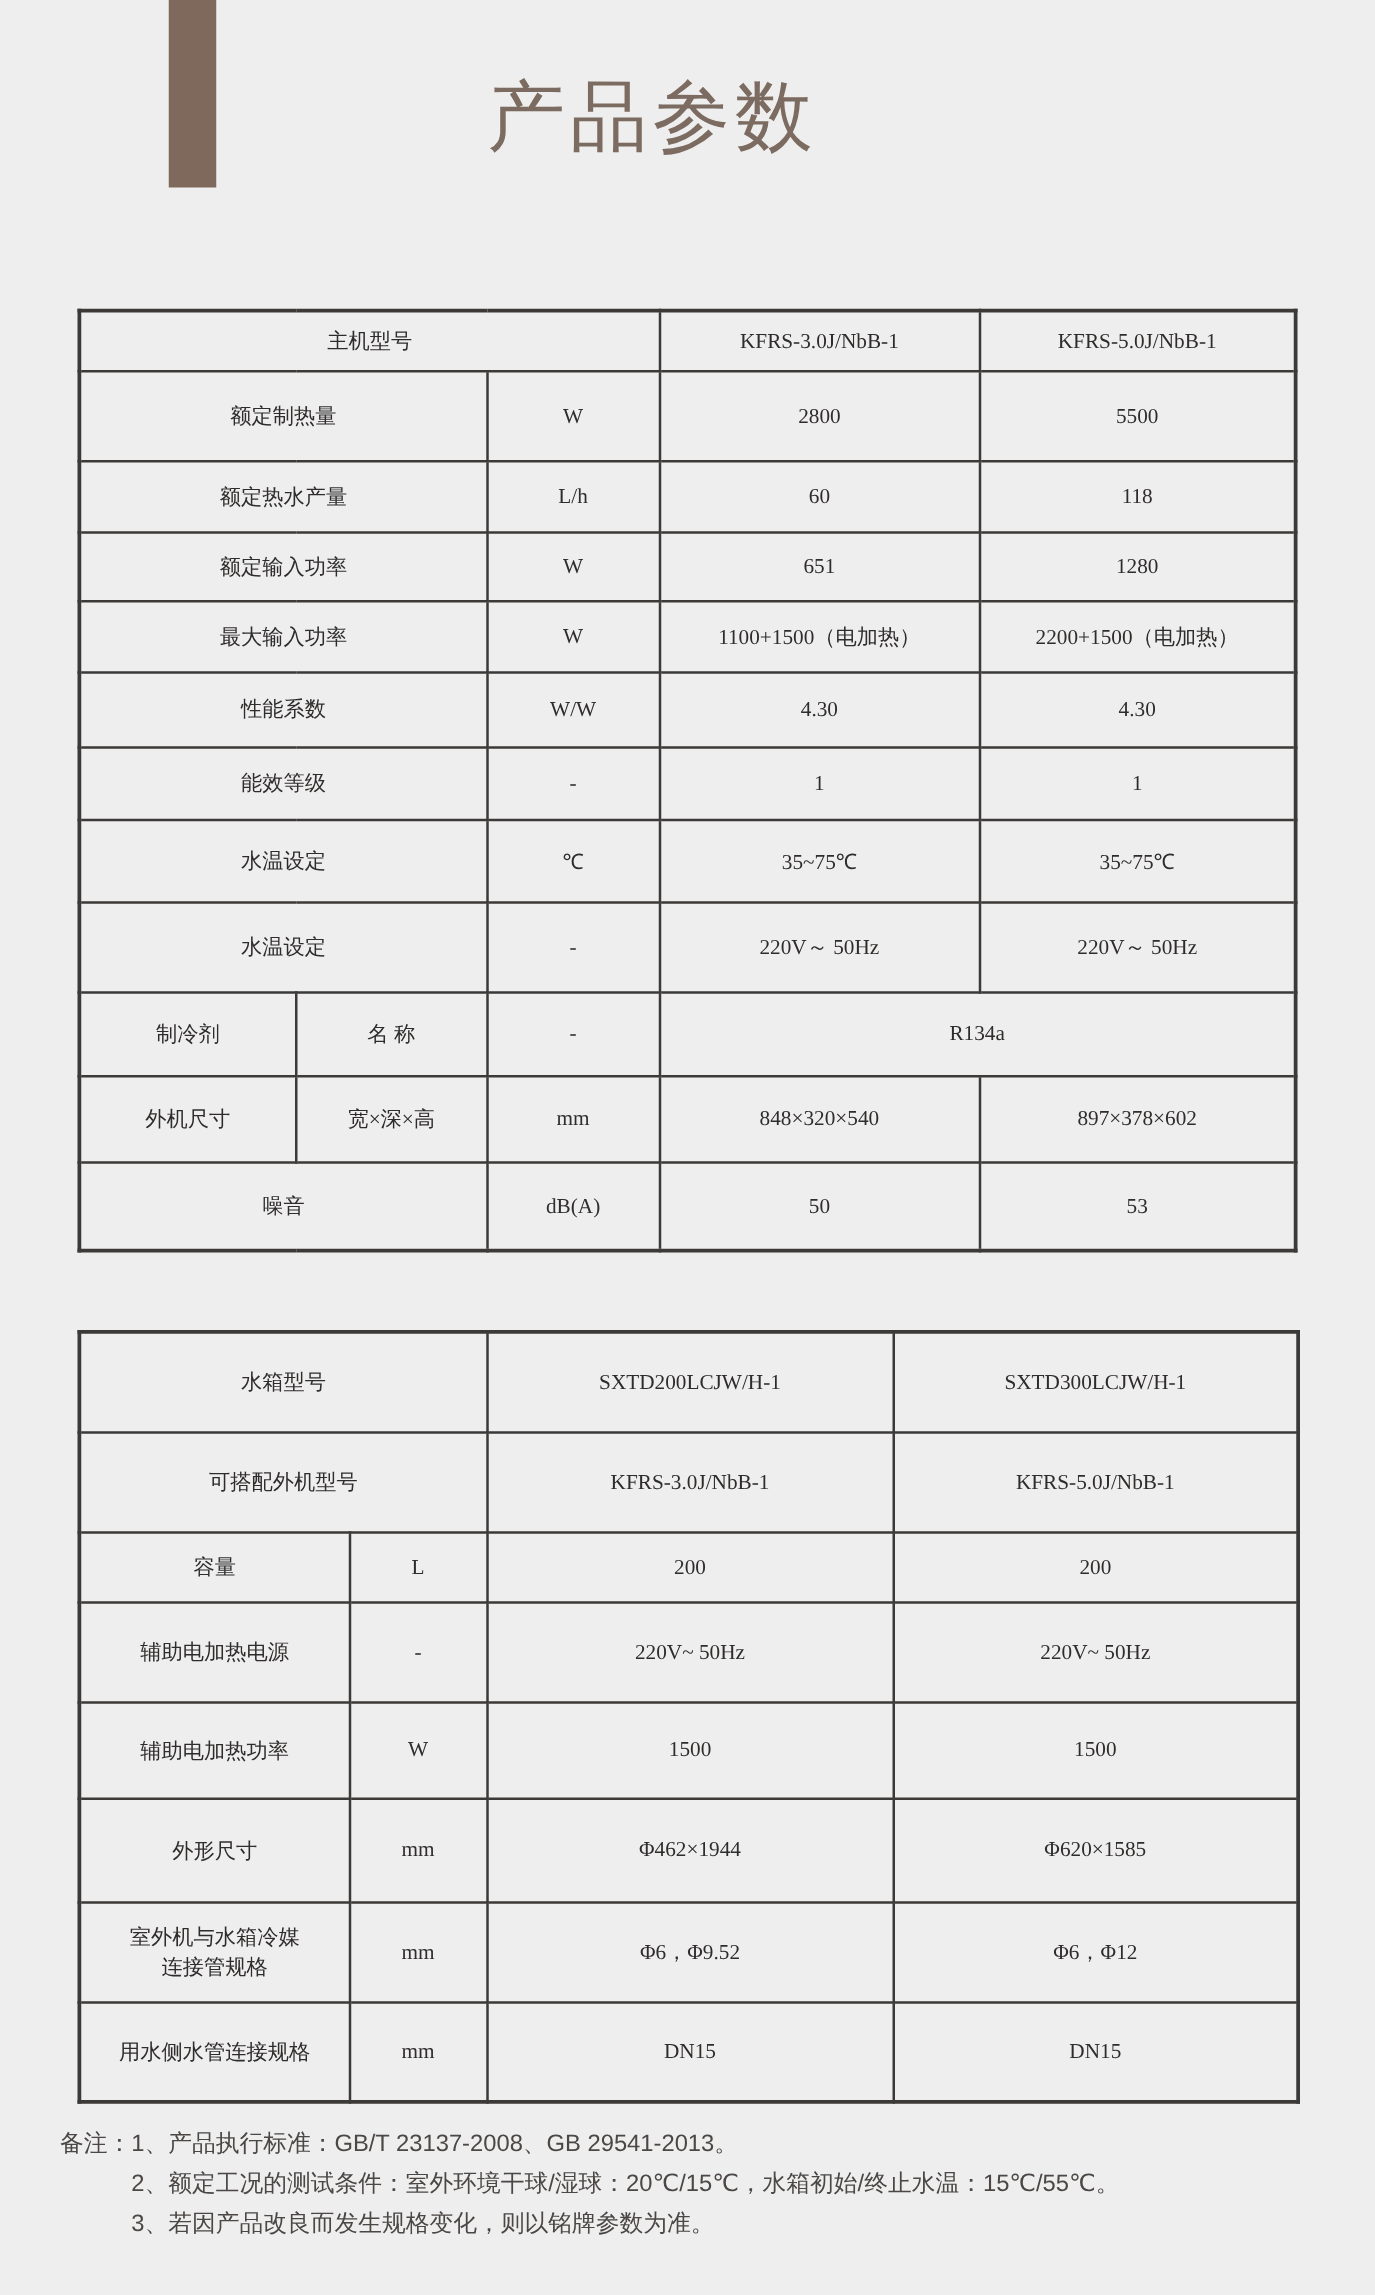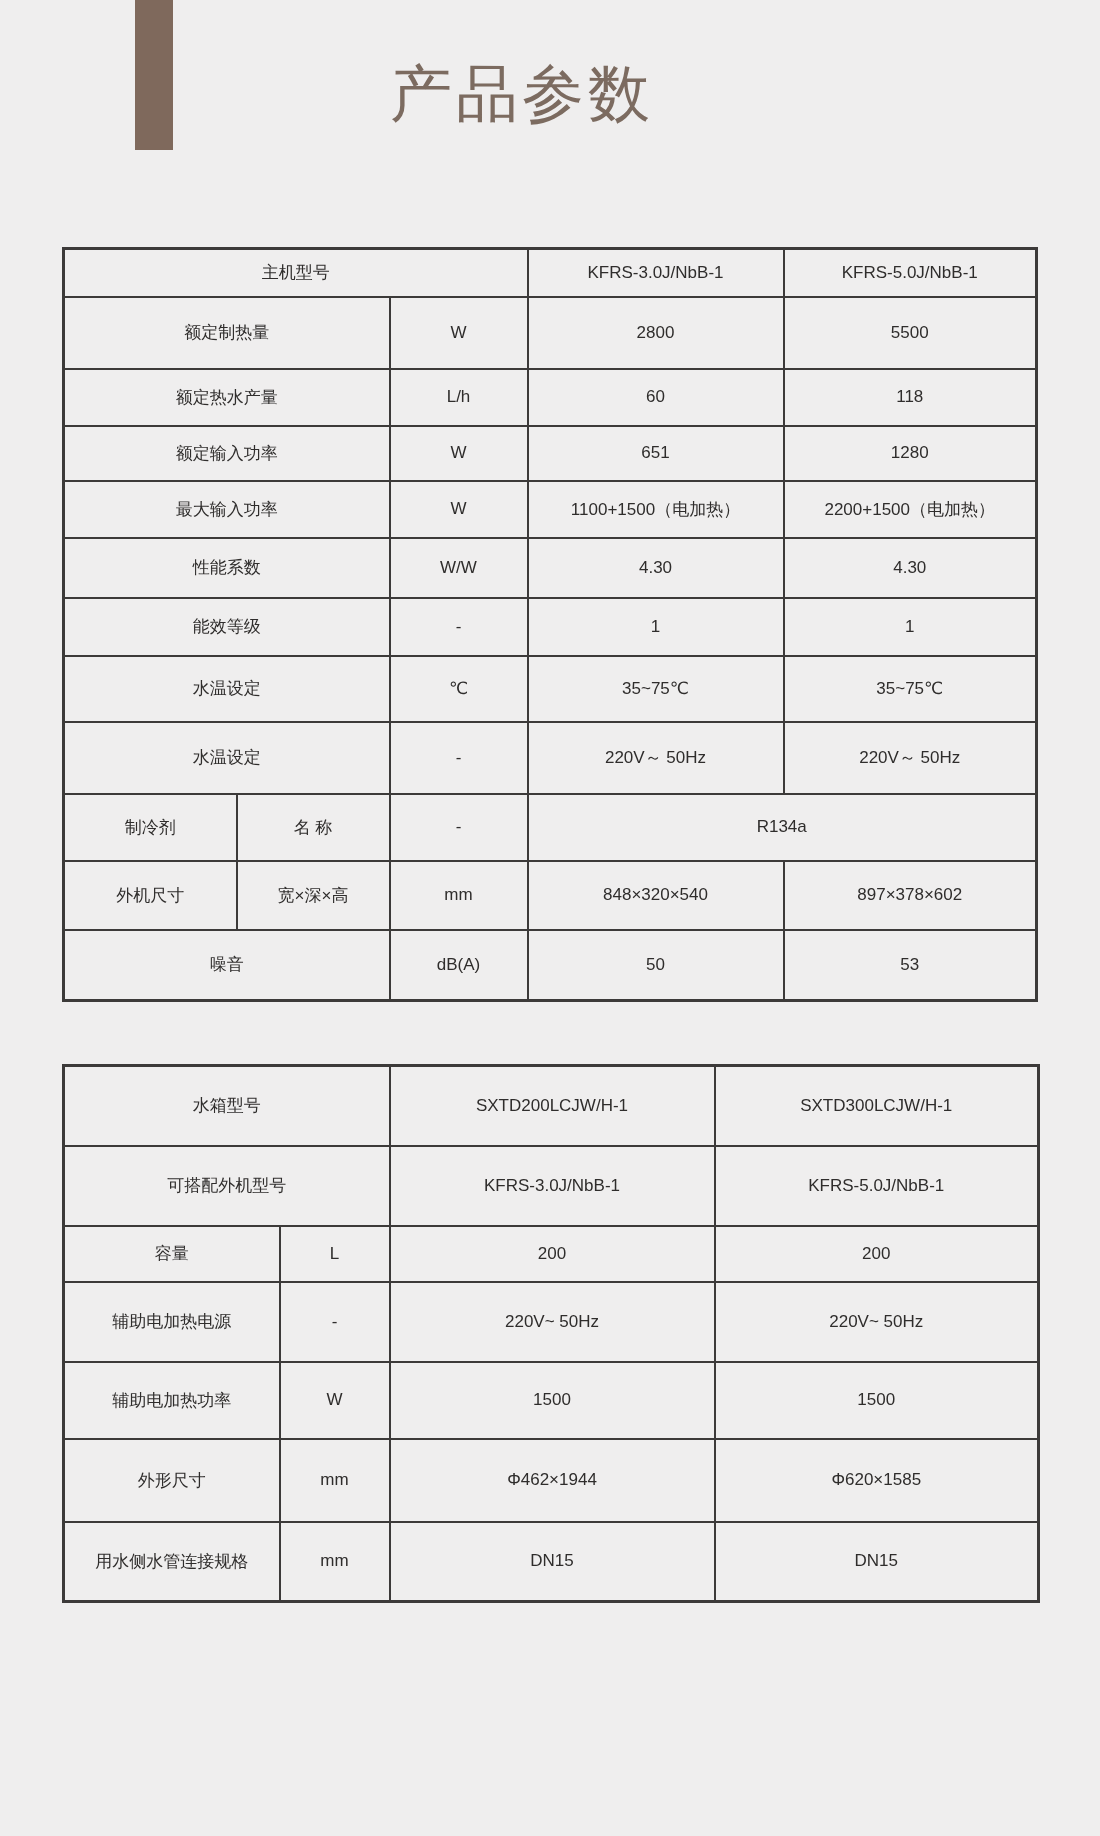--- a/index.html
+++ b/index.html
@@ -23,20 +23,21 @@
     font-size:62px;line-height:72px;font-weight:400;
     letter-spacing:4px;color:#7c6b60;margin-left:47px;
   }
   table.spec{
     position:absolute;
     border-collapse:collapse;
     table-layout:fixed;
     background:transparent;
     color:#2f2d2c;
     font-size:17px;
+    font-family:Liberation Serif, serif;
   }
   table.spec td{
     border:2px solid #3c3a39;
     text-align:center;
     vertical-align:middle;
     padding:2px 6px;
     overflow:hidden;
   }
   table.spec{border:3px solid #3c3a39;}
   #table1{left:62px;top:247px;width:973px;}
@@ -178,22 +179,37 @@
       <td>1500</td>
       <td>1500</td>
     </tr>
     <tr style="height:83px">
       <td>外形尺寸</td>
       <td>mm</td>
       <td>Φ462×1944</td>
       <td>Φ620×1585</td>
     </tr>
     <tr style="height:80px">
+      <td class="two-line">室外机与水箱冷媒
+连接管规格</td>
+      <td>mm</td>
+      <td>Φ6，Φ9.52</td>
+      <td>Φ6，Φ12</td>
+    </tr>
+    <tr style="height:80px">
       <td>用水侧水管连接规格</td>
       <td>mm</td>
       <td>DN15</td>
       <td>DN15</td>
     </tr>
   </tbody>
     </table>
 
+  <div class="notes">
+    <div class="prefix">备注：</div>
+    <div class="note-items">
+      <div>1、产品执行标准：GB/T 23137-2008、GB 29541-2013。</div>
+      <div>2、额定工况的测试条件：室外环境干球/湿球：20℃/15℃，水箱初始/终止水温：15℃/55℃。</div>
+      <div>3、若因产品改良而发生规格变化，则以铭牌参数为准。</div>
+    </div>
+  </div>
 
 </div>
 
 </body></html>

